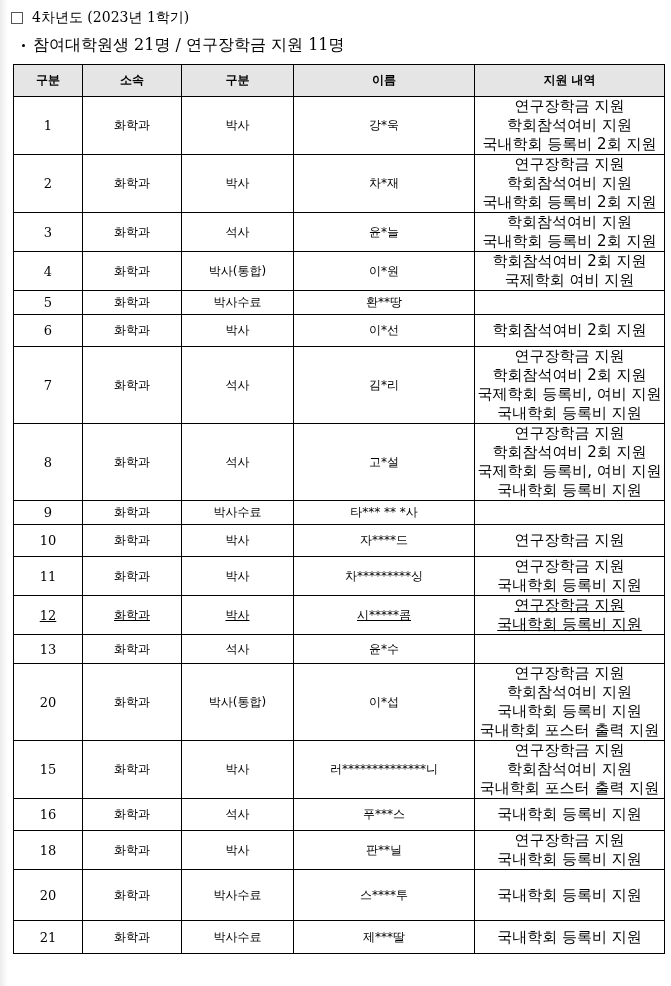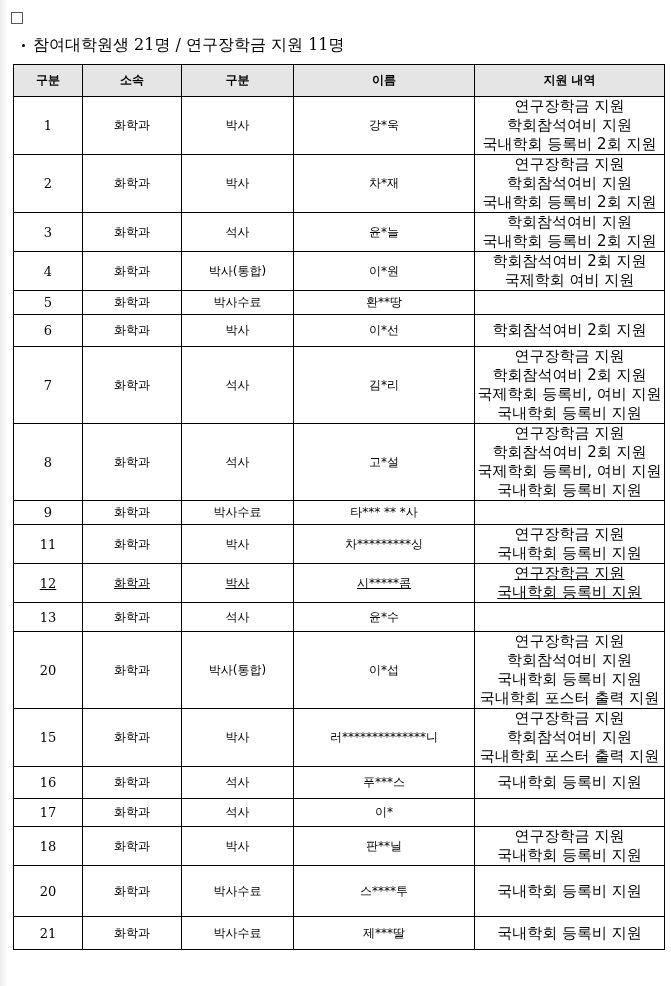--- a/index.html
+++ b/index.html
@@ -43,20 +43,21 @@
     td.support { font-size: 15px; line-height: 19px; }
     .line { display: block; white-space: nowrap; }
   </style>
 </head>
 <body>
 
 <div class="edge-shade"></div>
 
 <div class="heading">
   <span class="checkbox"></span>
+  <span>4차년도 (2023년 1학기)</span>
 </div>
 
 <div class="subheading">
   <span class="bullet"></span>
   <span>참여대학원생 21명 / 연구장학금 지원 11명</span>
 </div>
 
 <table>
   <colgroup>
     <col style="width:69px">
@@ -157,20 +158,29 @@
           <span class="line">국내학회 등록비 지원</span>
         </td>
       </tr>
       <tr style="height: 24px;">
         <td class="num">9</td>
         <td>화학과</td>
         <td>박사수료</td>
         <td>타*** ** *사</td>
         <td class="support"></td>
       </tr>
+      <tr style="height: 32px;">
+        <td class="num">10</td>
+        <td>화학과</td>
+        <td>박사</td>
+        <td>자****드</td>
+        <td class="support">
+          <span class="line">연구장학금 지원</span>
+        </td>
+      </tr>
       <tr style="height: 36px;">
         <td class="num">11</td>
         <td>화학과</td>
         <td>박사</td>
         <td>차*********싱</td>
         <td class="support">
           <span class="line">연구장학금 지원</span>
           <span class="line">국내학회 등록비 지원</span>
         </td>
       </tr>
@@ -216,27 +226,20 @@
       </tr>
       <tr style="height: 32px;">
         <td class="num">16</td>
         <td>화학과</td>
         <td>석사</td>
         <td>푸***스</td>
         <td class="support">
           <span class="line">국내학회 등록비 지원</span>
         </td>
       </tr>
-      <tr style="height: 28px;">
-        <td class="num">17</td>
-        <td>화학과</td>
-        <td>석사</td>
-        <td>이*</td>
-        <td class="support"></td>
-      </tr>
       <tr style="height: 36px;">
         <td class="num">18</td>
         <td>화학과</td>
         <td>박사</td>
         <td>판**닐</td>
         <td class="support">
           <span class="line">연구장학금 지원</span>
           <span class="line">국내학회 등록비 지원</span>
         </td>
       </tr>

